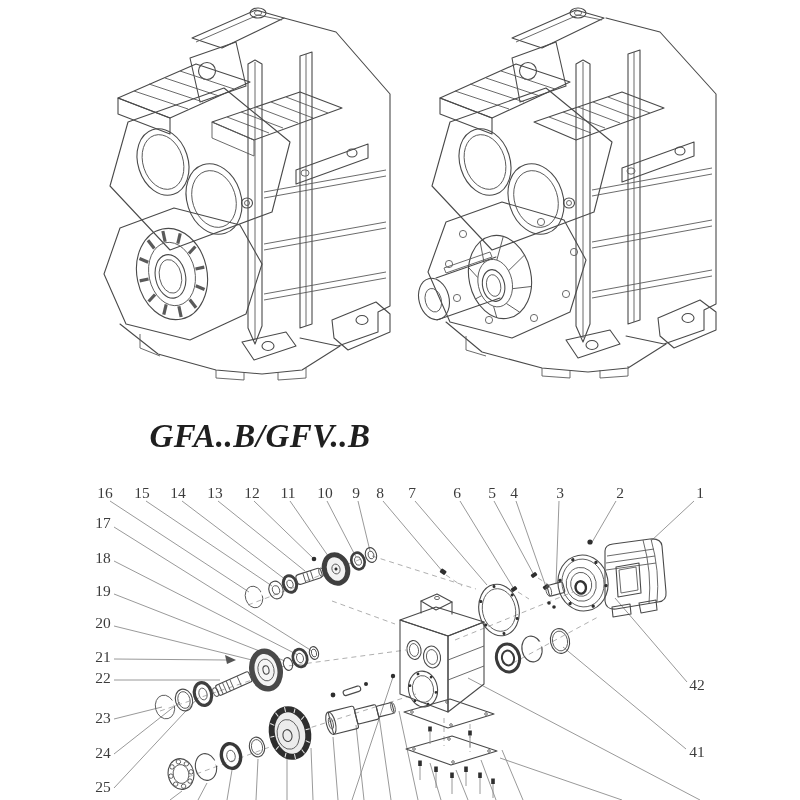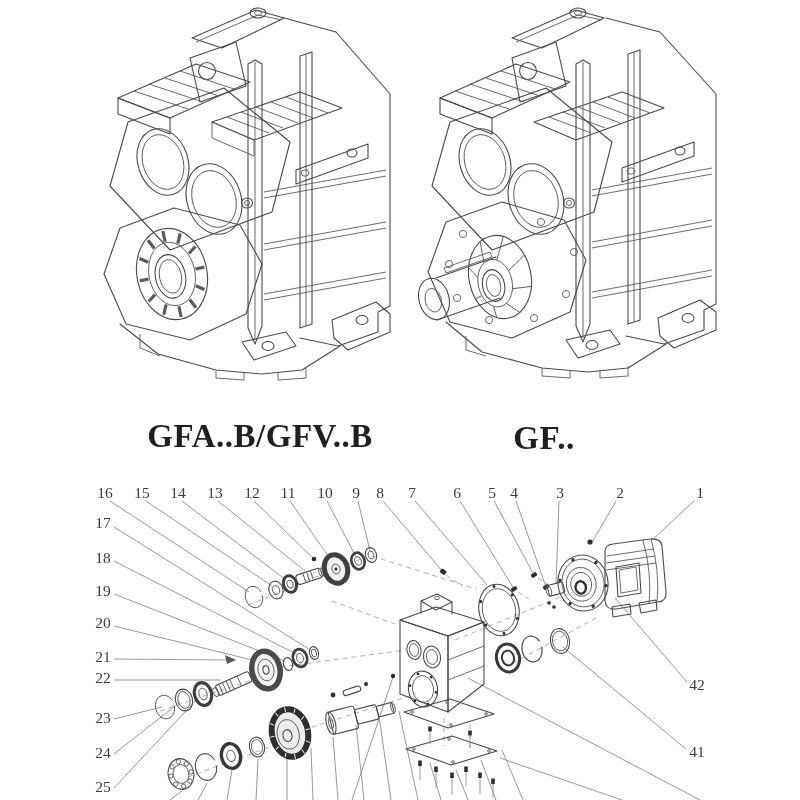--- a/index.html
+++ b/index.html
@@ -1,20 +1,20 @@
 <!DOCTYPE html>
 <html><head>
 <meta charset="utf-8">
 <style>
   html,body{margin:0;padding:0;background:#fff;}
   .canvas{position:relative;width:800px;height:800px;background:#ffffff;overflow:hidden;
           font-family:"Liberation Serif","DejaVu Serif",serif;}
   svg{position:absolute;left:0;top:0;}
   .title{position:absolute;font-weight:700;font-size:33px;color:#1f1f1f;
-         text-align:center;letter-spacing:.5px;font-family:"Liberation Serif","DejaVu Serif",serif;}
+         text-align:center;letter-spacing:.5px;font-family:"Liberation Serif","DejaVu Serif",serif;font-style:italic;}
   .title-left{left:110px;top:418px;width:300px;}
   .title-right{left:469px;top:420px;width:150px;}
   .ln{stroke:#4a4a4a;fill:none;stroke-width:1.1;stroke-linejoin:round;stroke-linecap:round;}
   .thin{stroke:#5a5a5a;stroke-width:.9;fill:none;}
   .leader{stroke:#8d8d8d;stroke-width:.9;fill:none;}
   .dash{stroke:#9a9a9a;stroke-width:.8;fill:none;stroke-dasharray:5 4;}
   .dark{fill:#2e2e2e;stroke:none;}
   .callout{font-family:"Liberation Serif","DejaVu Serif",serif;font-size:15.5px;fill:#3c3c3c;}
 </style>
 </head>
@@ -517,15 +517,14 @@
       <text class="callout" x="103" y="723">23</text>
       <text class="callout" x="103" y="758">24</text>
       <text class="callout" x="103" y="792">25</text>
       <text class="callout" x="697" y="757">41</text>
       <text class="callout" x="697" y="690">42</text>
     </g>
   </g>
 </svg>
 
 <div class="title title-left">GFA..B/GFV..B</div>
-<div class="title title-right">GF..</div>
 
 </div>
 
 </body></html>

